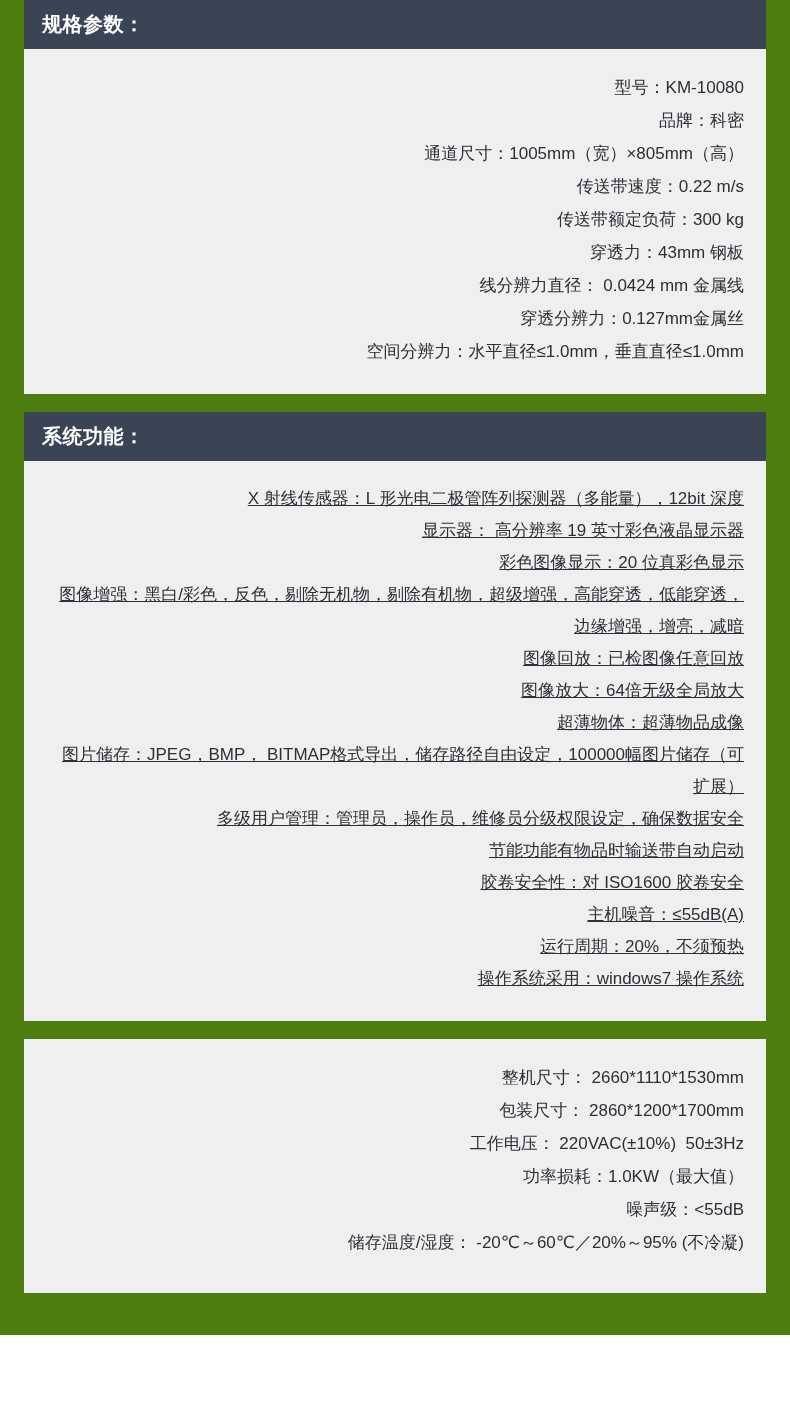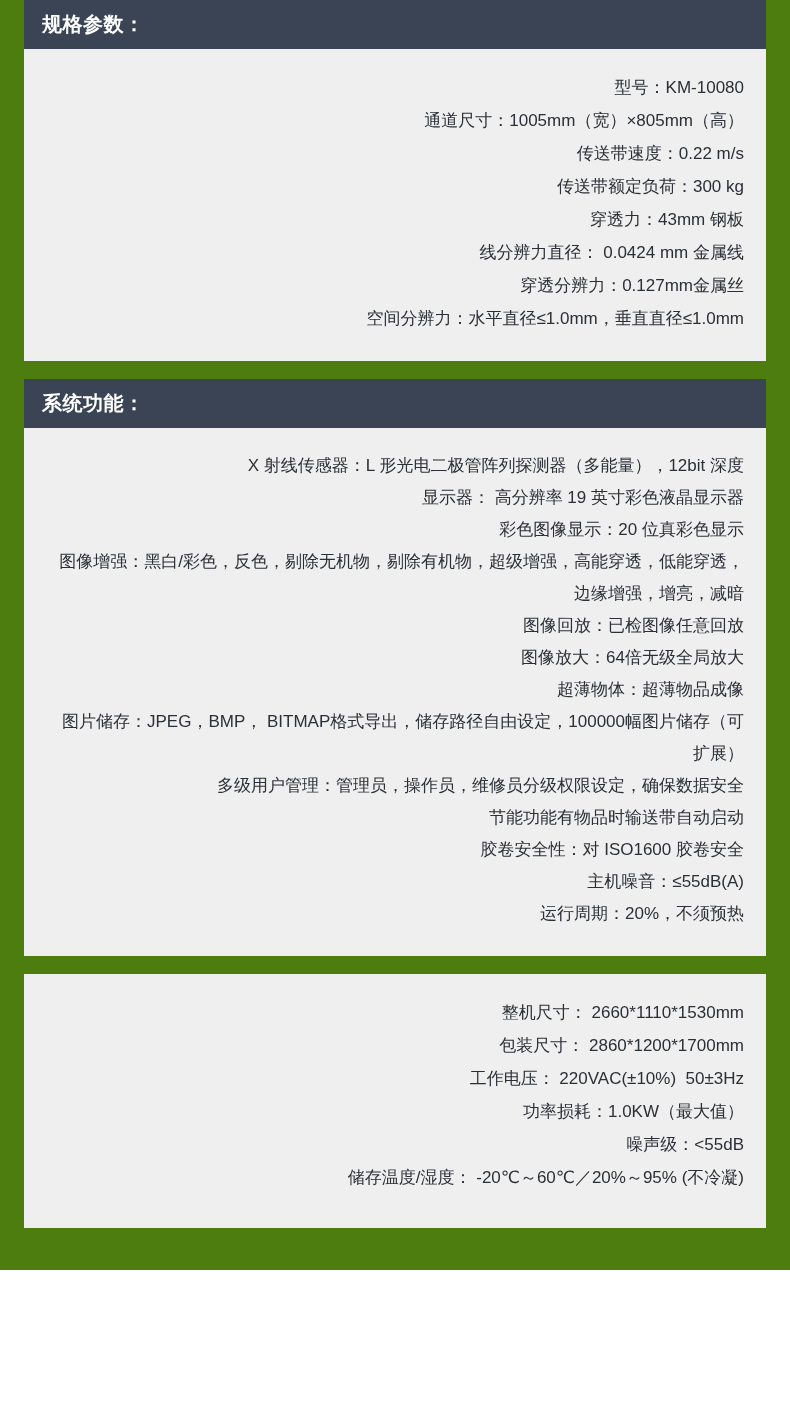--- a/index.html
+++ b/index.html
@@ -42,32 +42,34 @@
   }
   .spec-line {
     font-size: 17px;
     line-height: 33px;
     color: #2b2f36;
     white-space: pre-wrap;
     word-break: break-word;
   }
   .section-body.tight .spec-line {
     line-height: 32px;
+    text-decoration: underline;
   }
   .gap-sm { height: 8px; }
 </style>
 </head>
 <body>
 
 <div class="page">
 
   <div class="section">
     <div class="section-header">规格参数：</div>
     <div class="section-body">
       <div class="spec-line">型号：KM-10080</div>
+      <div class="spec-line">品牌：科密</div>
       <div class="spec-line">通道尺寸：1005mm（宽）×805mm（高）</div>
       <div class="spec-line">传送带速度：0.22 m/s</div>
       <div class="spec-line">传送带额定负荷：300 kg</div>
       <div class="spec-line">穿透力：43mm 钢板</div>
       <div class="spec-line">线分辨力直径： 0.0424 mm 金属线</div>
       <div class="spec-line">穿透分辨力：0.127mm金属丝</div>
       <div class="spec-line">空间分辨力：水平直径≤1.0mm，垂直直径≤1.0mm</div>
     </div>
   </div>
 
@@ -80,20 +82,21 @@
       <div class="spec-line">图像增强：黑白/彩色，反色，剔除无机物，剔除有机物，超级增强，高能穿透，低能穿透，边缘增强，增亮，减暗</div>
       <div class="spec-line">图像回放：已检图像任意回放</div>
       <div class="spec-line">图像放大：64倍无级全局放大</div>
       <div class="spec-line">超薄物体：超薄物品成像</div>
       <div class="spec-line">图片储存：JPEG，BMP， BITMAP格式导出，储存路径自由设定，100000幅图片储存（可扩展）</div>
       <div class="spec-line">多级用户管理：管理员，操作员，维修员分级权限设定，确保数据安全</div>
       <div class="spec-line">节能功能有物品时输送带自动启动</div>
       <div class="spec-line">胶卷安全性：对 ISO1600 胶卷安全</div>
       <div class="spec-line">主机噪音：≤55dB(A)</div>
       <div class="spec-line">运行周期：20%，不须预热</div>
+      <div class="spec-line">操作系统采用：windows7 操作系统</div>
     </div>
   </div>
 
   <div class="section">
     <div class="section-body">
       <div class="spec-line">整机尺寸： 2660*1110*1530mm</div>
       <div class="spec-line">包装尺寸： 2860*1200*1700mm</div>
       <div class="spec-line">工作电压： 220VAC(±10%)  50±3Hz</div>
       <div class="spec-line">功率损耗：1.0KW（最大值）</div>
       <div class="spec-line">噪声级：&lt;55dB</div>

